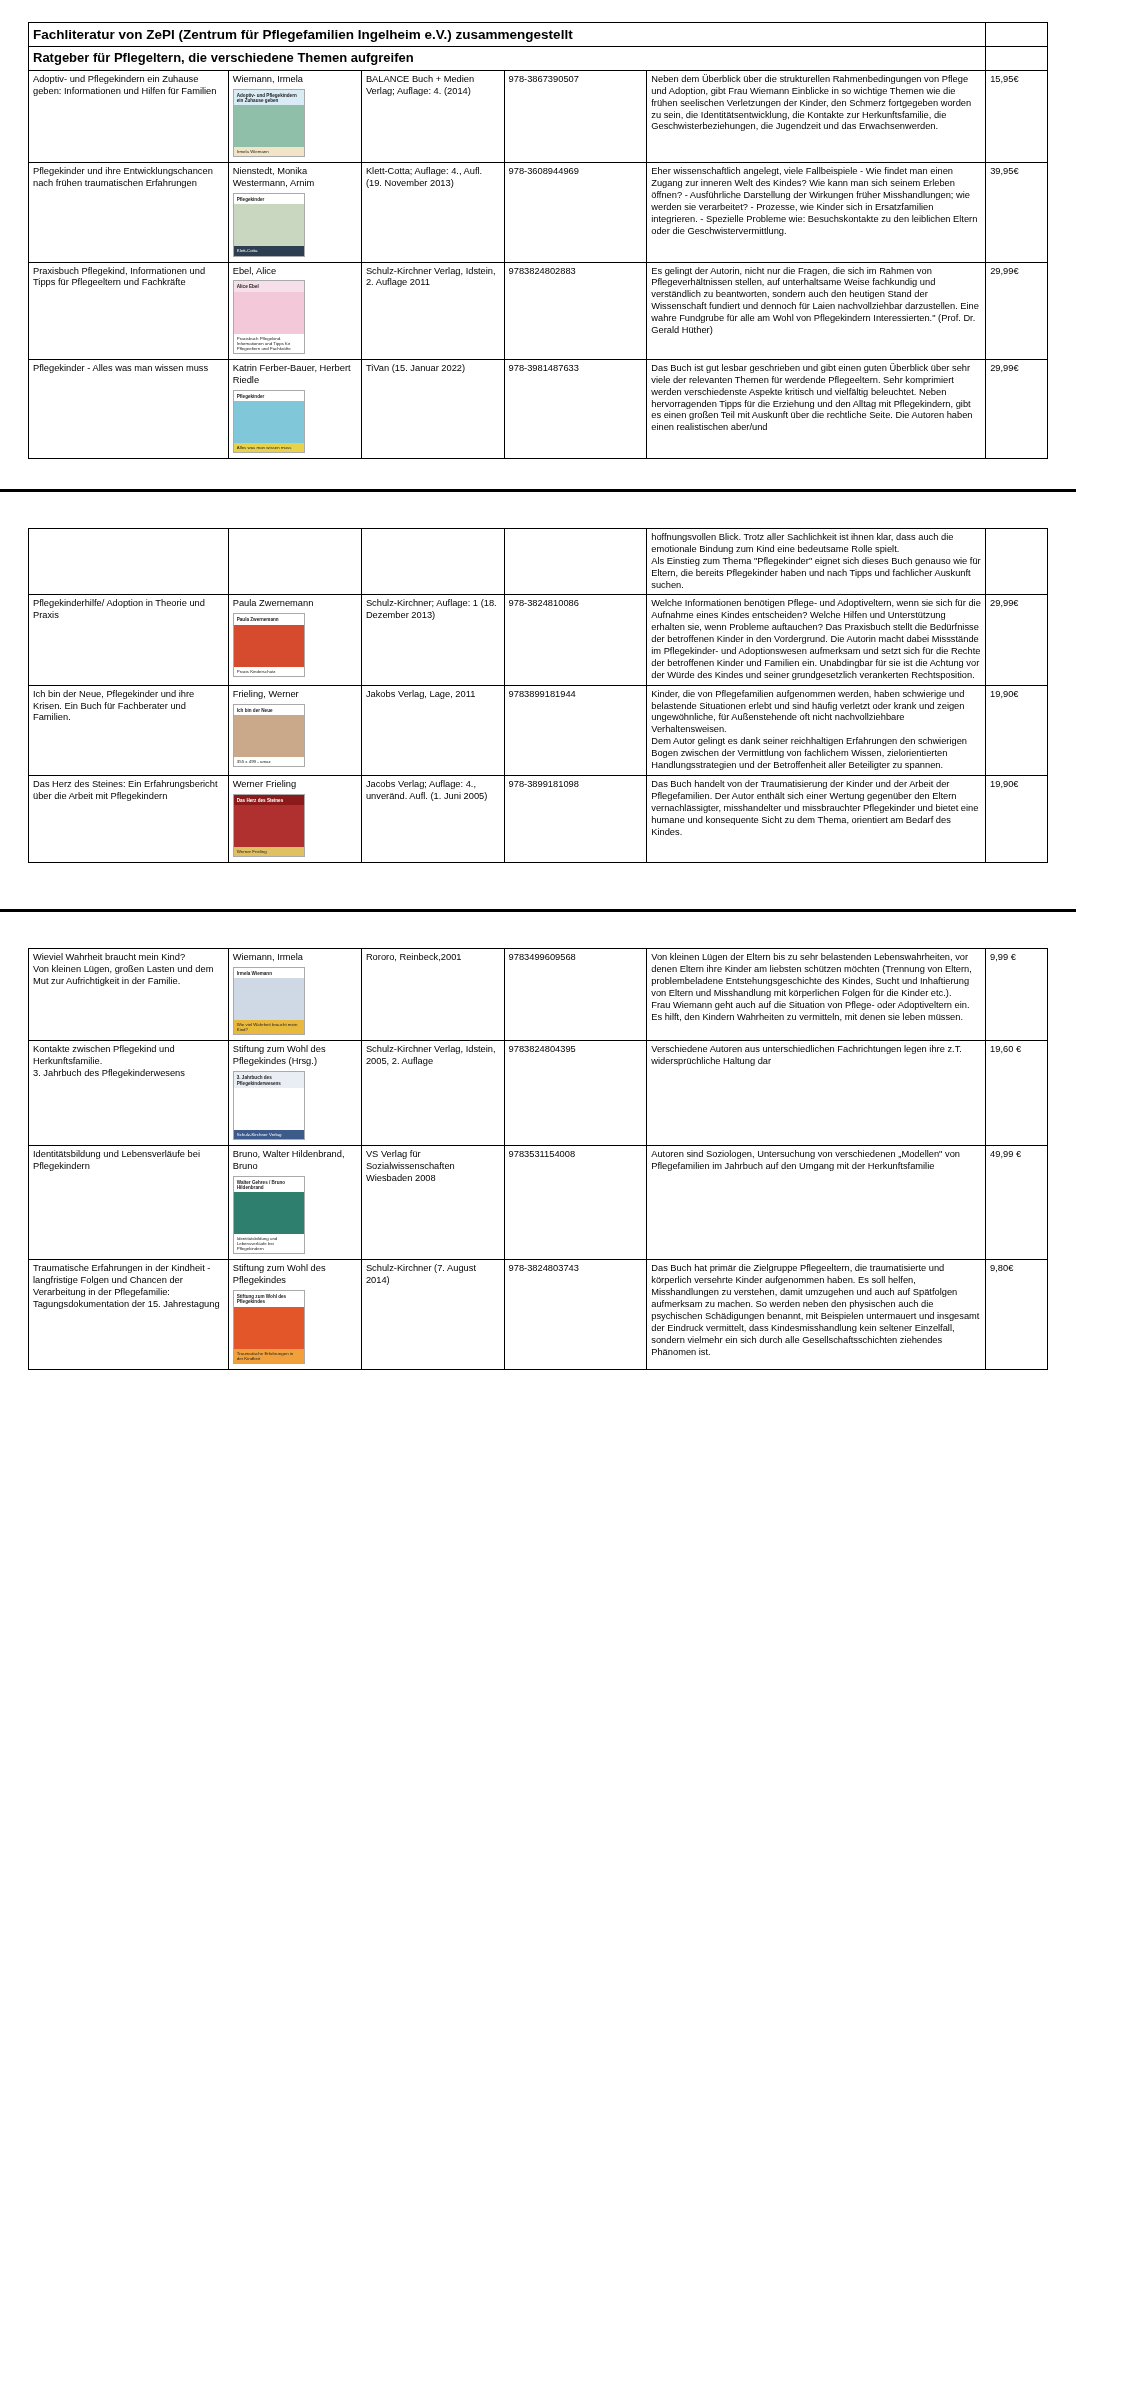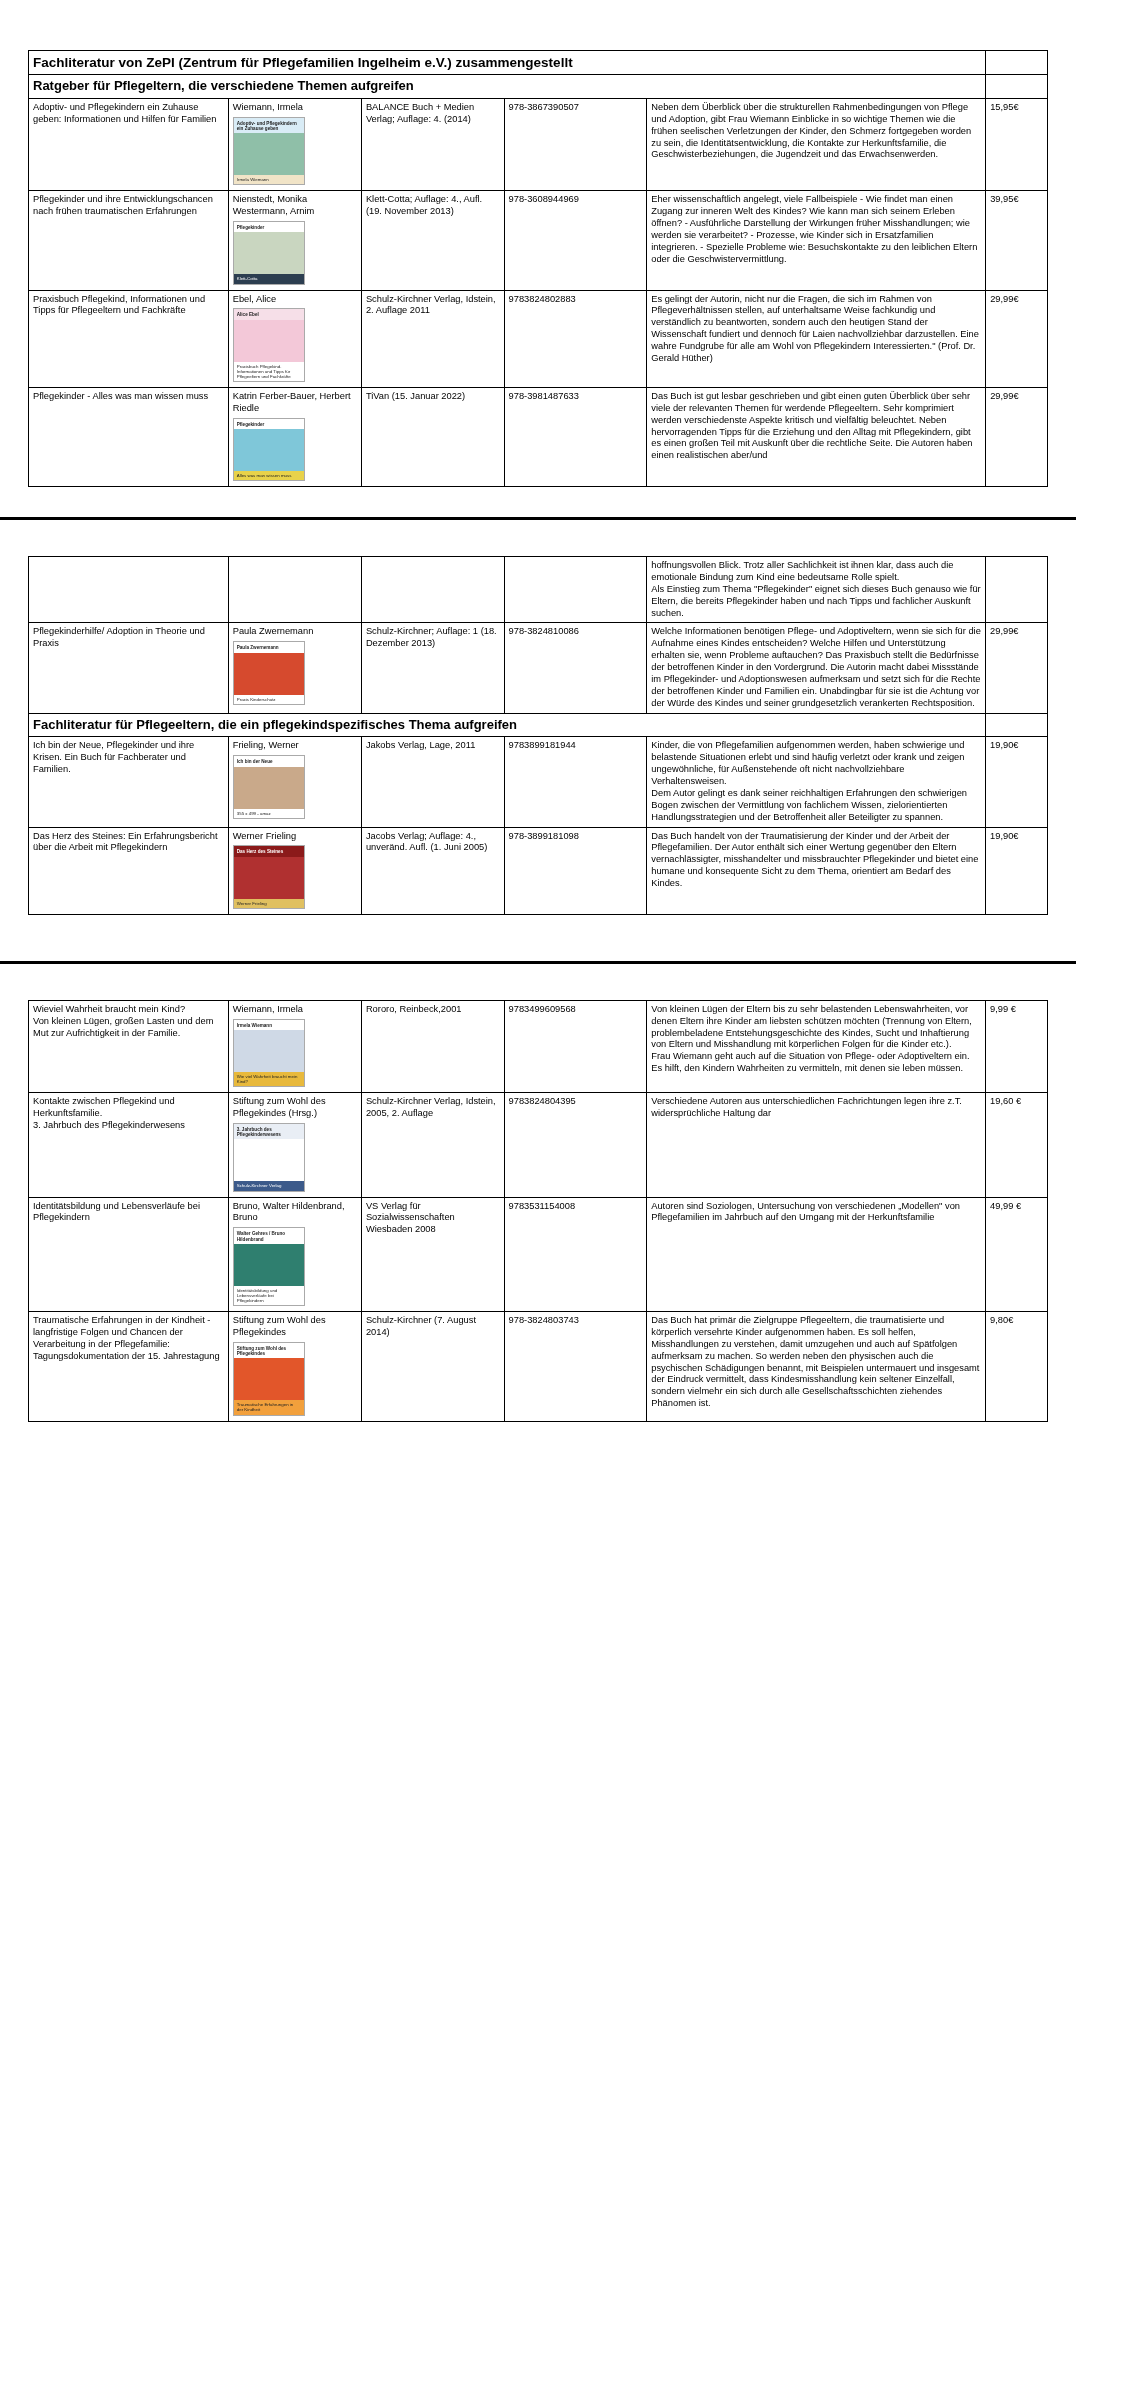--- a/index.html
+++ b/index.html
@@ -8,21 +8,20 @@
     background: #ffffff;
   }
   body {
     width: 1123px;
     font-family: "Liberation Sans", sans-serif;
     color: #000000;
   }
   .page {
     width: 1076px;
     position: relative;
-    margin-top: 28px;
   }
   .section {
     padding: 0 28px;
     box-sizing: border-box;
   }
   table.doc {
     border-collapse: collapse;
     width: 100%;
     table-layout: fixed;
   }
@@ -221,26 +220,20 @@
             <div class="cv-img" style="background:#d64a2e"></div>
             <div class="cv-bot" style="background:#ffffff">Praxis Kinderschutz</div>
           </div>
         </td>
         <td>Schulz-Kirchner; Auflage: 1 (18. Dezember 2013)</td>
         <td>978-3824810086</td>
         <td>Welche Informationen benötigen Pflege- und Adoptiveltern, wenn sie sich für die Aufnahme eines Kindes entscheiden? Welche Hilfen und Unterstützung erhalten sie, wenn Probleme auftauchen? Das Praxisbuch stellt die Bedürfnisse der betroffenen Kinder in den Vordergrund. Die Autorin macht dabei Missstände im Pflegekinder- und Adoptionswesen aufmerksam und setzt sich für die Rechte der betroffenen Kinder und Familien ein. Unabdingbar für sie ist die Achtung vor der Würde des Kindes und seiner grundgesetzlich verankerten Rechtsposition.</td>
         <td class="price">29,99€</td>
       </tr>
 
-      <tr class="title-row">
-        <td colspan="5">
-          <span class="subhead-text">Fachliteratur für Pflegeeltern, die ein pflegekindspezifisches Thema aufgreifen</span>
-        </td>
-        <td></td>
-      </tr>
 
       <tr>
         <td>Ich bin der Neue, Pflegekinder und ihre Krisen. Ein Buch für Fachberater und Familien.</td>
         <td>
           <div>Frieling, Werner</div>
           <div class="cover">
             <div class="cv-top" style="background:#ffffff">Ich bin der Neue</div>
             <div class="cv-img" style="background:#c9a98a"></div>
             <div class="cv-bot" style="background:#ffffff">355 x 499 - amaz</div>
           </div>

